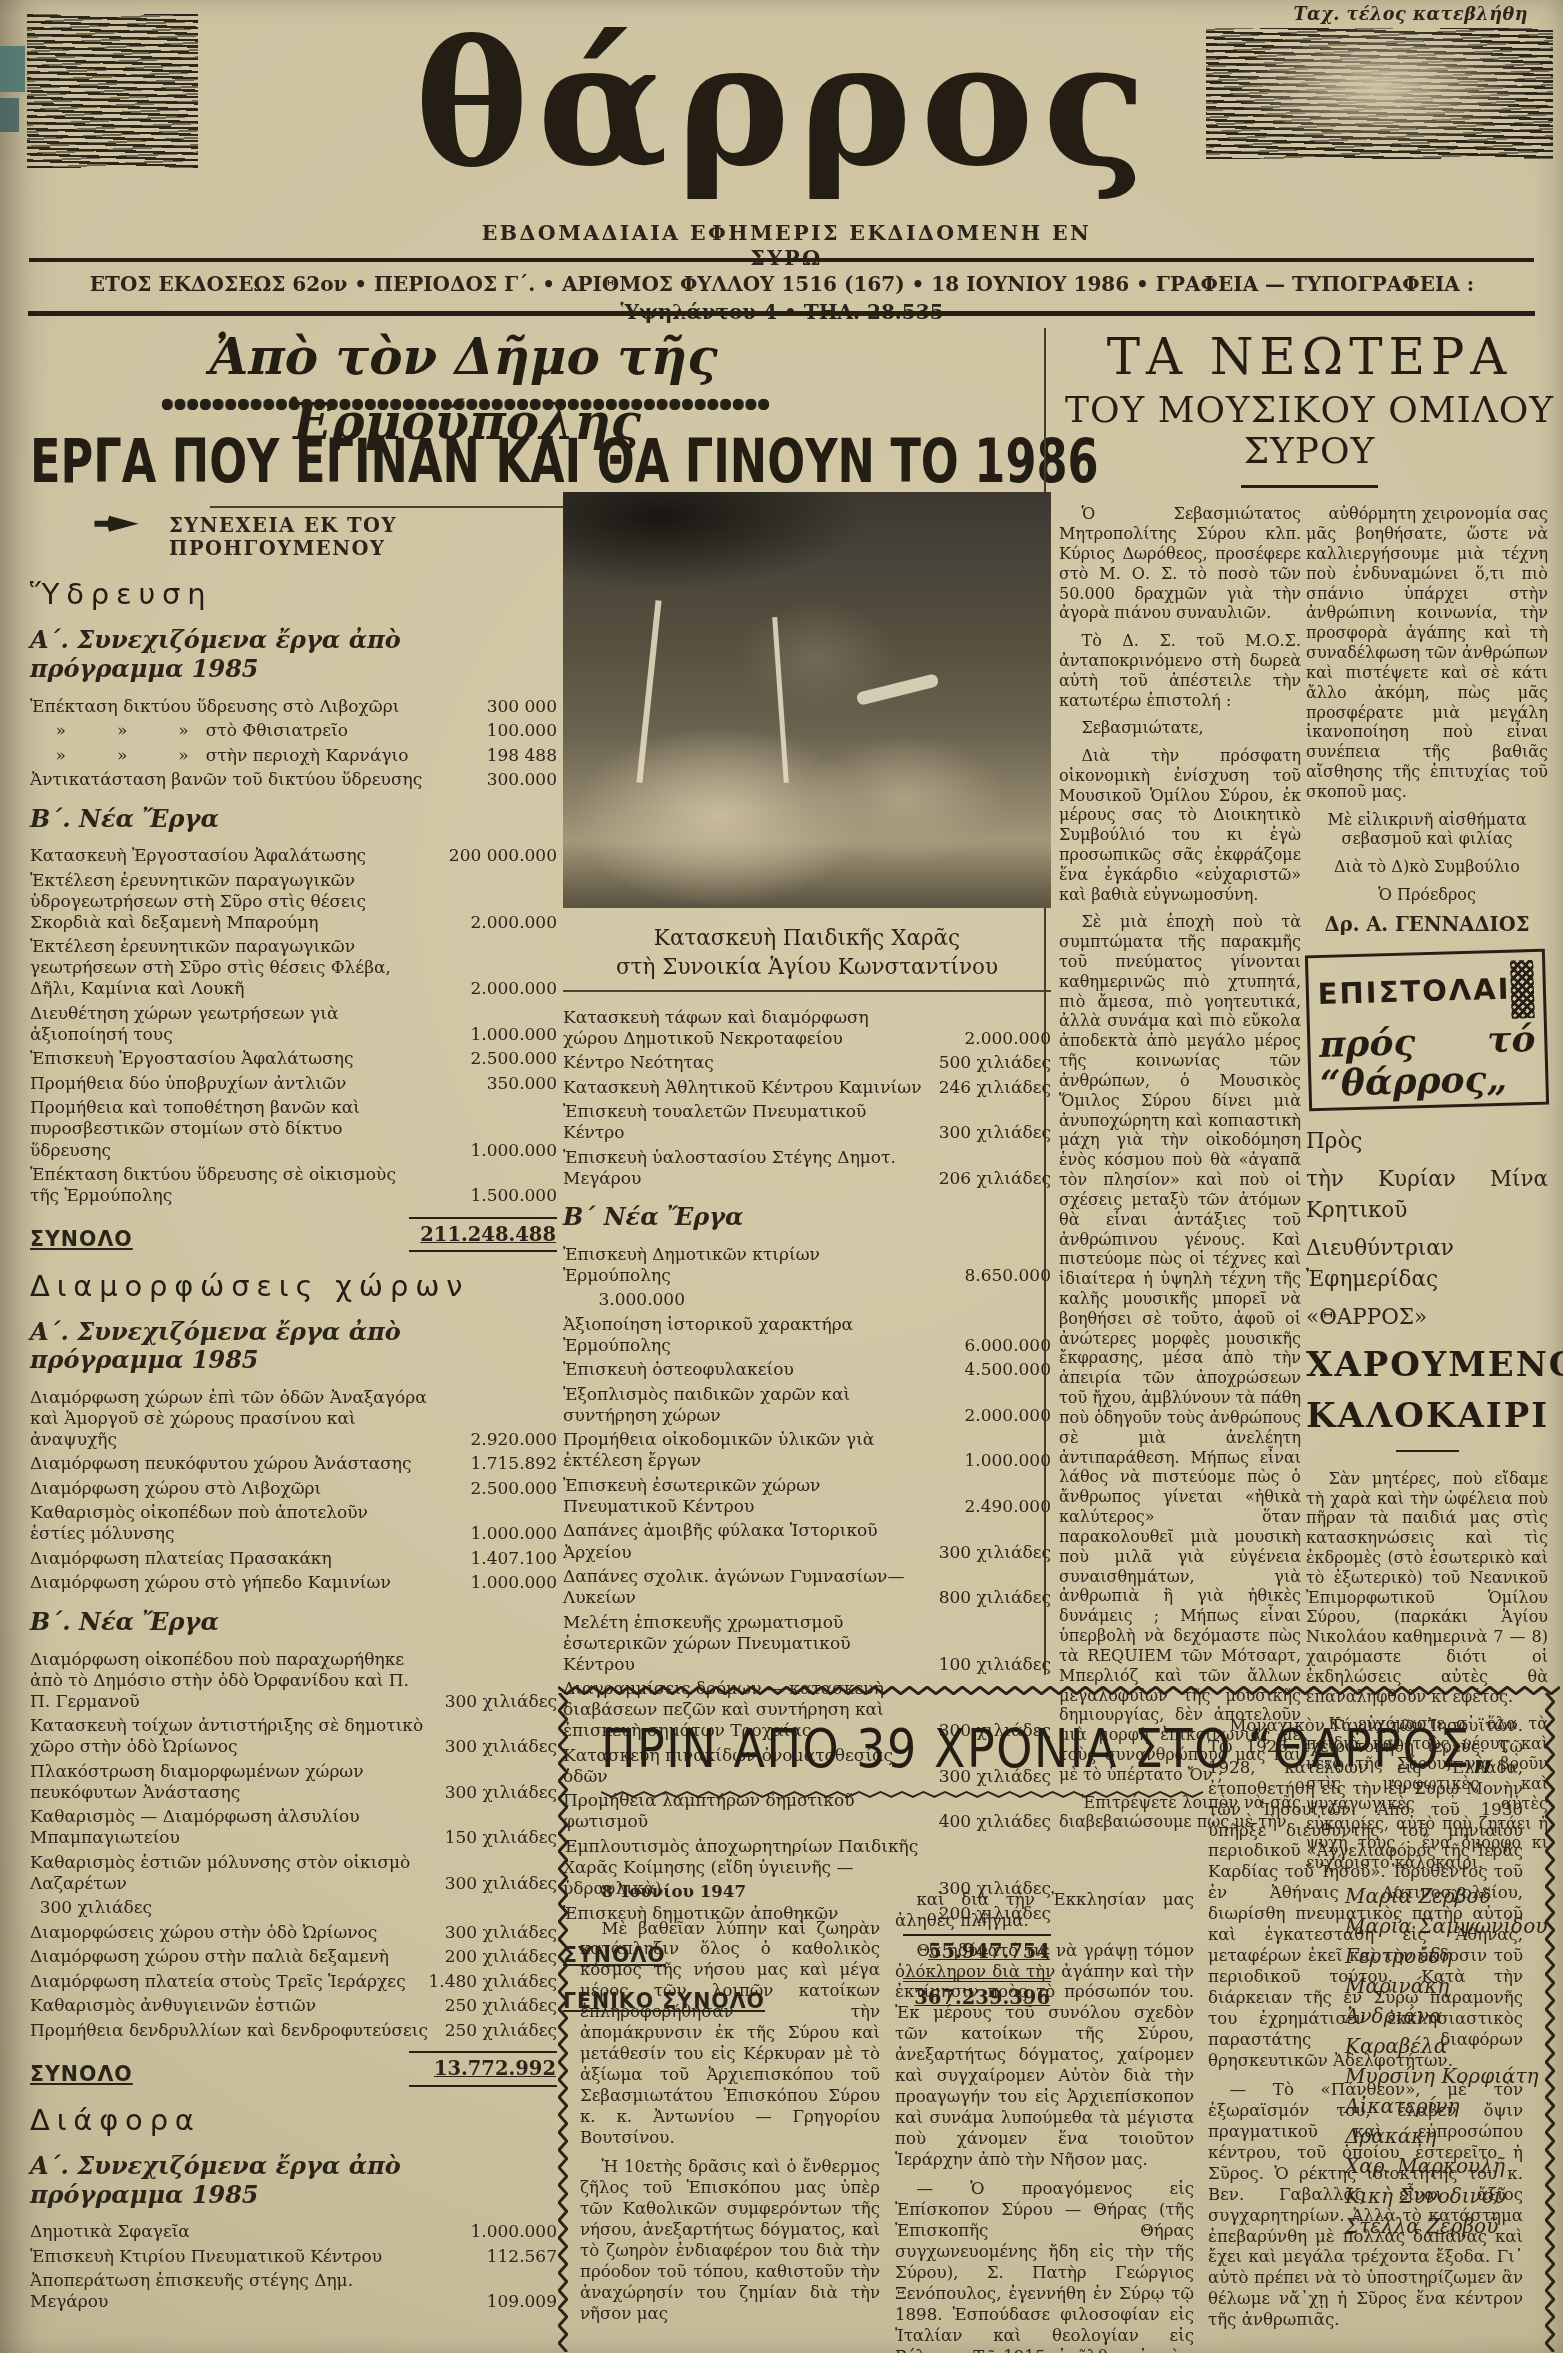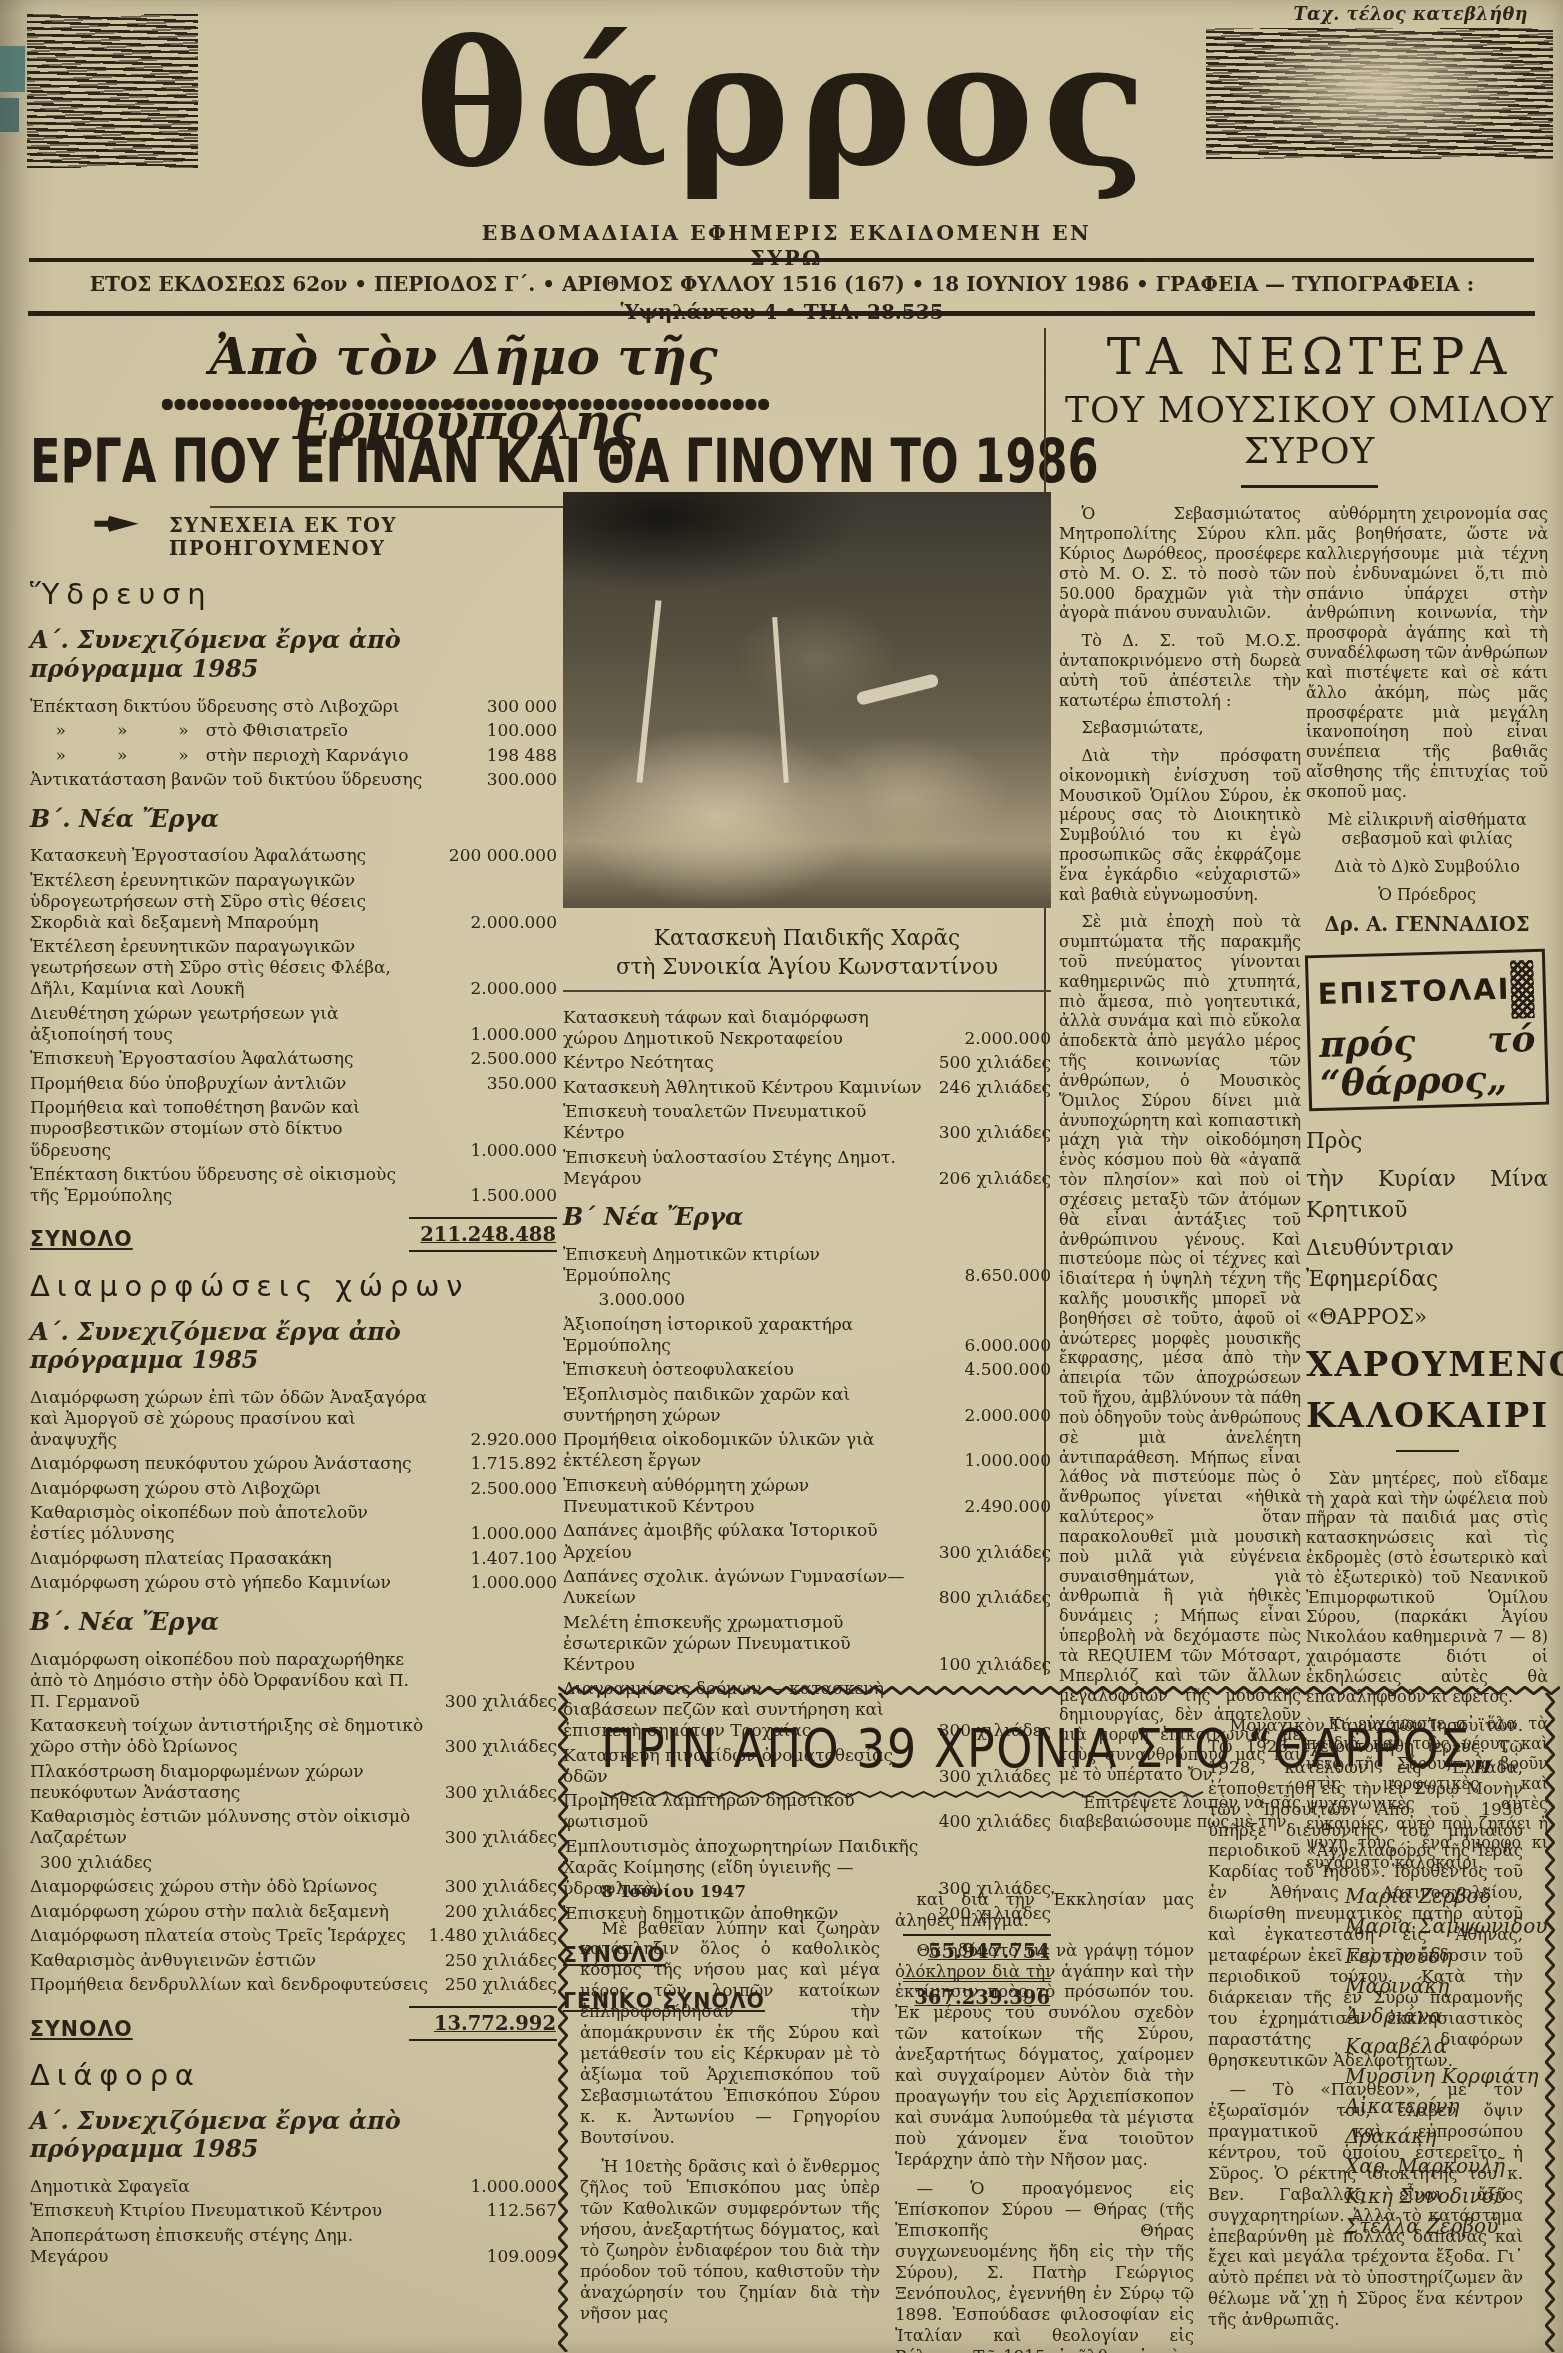--- a/index.html
+++ b/index.html
@@ -258,20 +258,24 @@
         <div class="brow">
           <span class="blabel">Κατασκευὴ τοίχων ἀντιστήριξης σὲ δημοτικὸ χῶρο στὴν ὁδὸ Ὠρίωνος</span>
           <span class="bval">300 χιλιάδες</span>
         </div>
 
         <div class="brow">
           <span class="blabel">Πλακόστρωση διαμορφωμένων χώρων πευκόφυτων Ἀνάστασης</span>
           <span class="bval">300 χιλιάδες</span>
         </div>
 
+        <div class="brow">
+          <span class="blabel">Καθαρισμὸς — Διαμόρφωση ἀλσυλίου Μπαμπαγιωτείου</span>
+          <span class="bval">150 χιλιάδες</span>
+        </div>
 
         <div class="brow">
           <span class="blabel">Καθαρισμὸς ἑστιῶν μόλυνσης στὸν οἰκισμὸ Λαζαρέτων</span>
           <span class="bval">300 χιλιάδες</span>
         </div>
 
         <div class="brow">
           <span class="bval">300 χιλιάδες</span>
         </div>
 
@@ -391,21 +395,21 @@
           <span class="blabel">Ἐξοπλισμὸς παιδικῶν χαρῶν καὶ συντήρηση χώρων</span>
           <span class="bval">2.000.000</span>
         </div>
 
         <div class="brow">
           <span class="blabel">Προμήθεια οἰκοδομικῶν ὑλικῶν γιὰ ἐκτέλεση ἔργων</span>
           <span class="bval">1.000.000</span>
         </div>
 
         <div class="brow">
-          <span class="blabel">Ἐπισκευὴ αὐθόρμητη χώρων Πνευματικοῦ Κέντρου</span>
+          <span class="blabel">Ἐπισκευὴ ἐσωτερικῶν χώρων Πνευματικοῦ Κέντρου</span>
           <span class="bval">2.490.000</span>
         </div>
 
         <div class="brow">
           <span class="blabel">Δαπάνες ἀμοιβῆς φύλακα Ἱστορικοῦ Ἀρχείου</span>
           <span class="bval">300 χιλιάδες</span>
         </div>
 
         <div class="brow">
           <span class="blabel">Δαπάνες σχολικ. ἀγώνων Γυμνασίων—Λυκείων</span>

